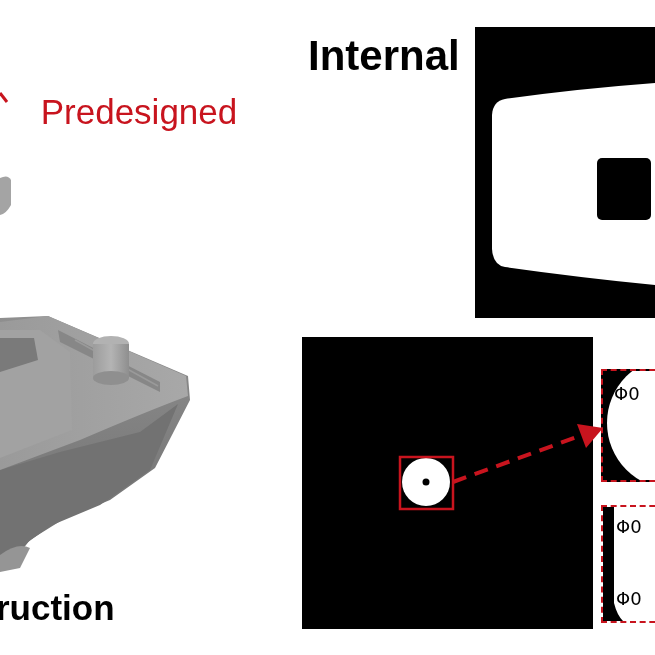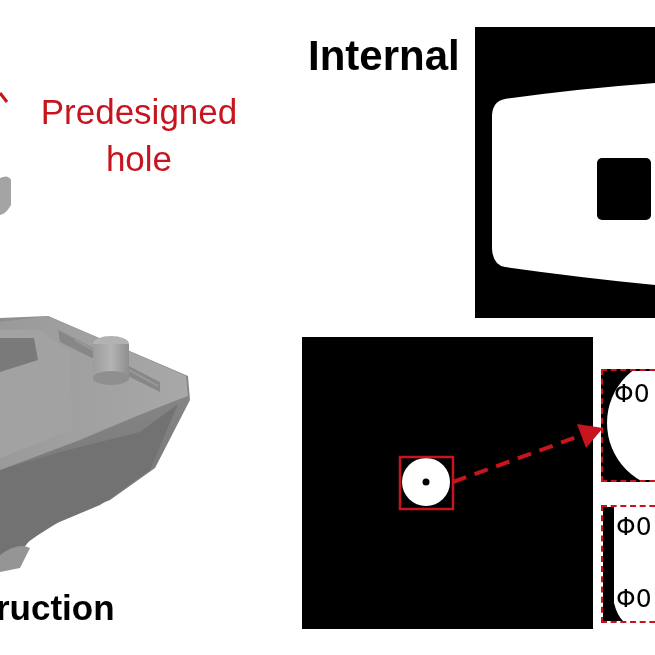--- a/index.html
+++ b/index.html
@@ -22,21 +22,21 @@
 
   
   #pores-label { left: 308px; top: 34px; font-size: 42px; line-height: 44px; text-align: right; }
   #pores-image { left: 475px; top: 27px; width: 180px; height: 291px; background: #000; overflow: hidden; }
 
   
   #cross-section { left: 302px; top: 337px; width: 291px; height: 292px; background: #000; overflow: hidden; }
   .zoom-box { position: absolute; border: 2px dashed #c8141e; overflow: hidden; background: #000; }
   #zoom-top { left: 601px; top: 369px; width: 60px; height: 109px; }
   #zoom-bottom { left: 601px; top: 505px; width: 60px; height: 114px; background: #fff; }
-  .phi-label { position: absolute; font-family: "DejaVu Sans", sans-serif; font-size: 25px; color: #000; line-height: 30px; white-space: nowrap; }
+  .phi-label { position: absolute; font-family: "DejaVu Sans", sans-serif; font-size: 18px; color: #000; line-height: 30px; white-space: nowrap; }
 </style>
 </head>
 <body>
 
 <div id="boat-panel" class="abs">
   <svg id="boat-svg" width="300" height="655" viewBox="0 0 300 655">
     <defs>
       <linearGradient id="hullGrad" x1="0" y1="0" x2="0" y2="1">
         <stop offset="0" stop-color="#8f8f8f"></stop>
         <stop offset="1" stop-color="#6f6f6f"></stop>
@@ -70,21 +70,20 @@
 
     <ellipse cx="111" cy="344" rx="18" ry="8" fill="#b2b2b2"></ellipse>
     <rect x="93" y="344" width="36" height="34" fill="url(#chimGrad)"></rect>
     <ellipse cx="111" cy="378" rx="18" ry="7" fill="#8f8f8f"></ellipse>
 
     <path d="M0 555 Q18 542 30 548 L20 568 L0 572 Z" fill="#959595"></path>
   </svg>
 
   <div id="label-predesigned" class="red-label">
     <div>Predesigned</div>
-    <div>hole</div>
   </div>
 
   <div id="label-reconstruction" class="bold-label">ruction</div>
 </div>
 
 <div id="pores-label" class="abs bold-label">
   <div>Internal</div>
 </div>
 
 <div id="pores-image" class="abs">

